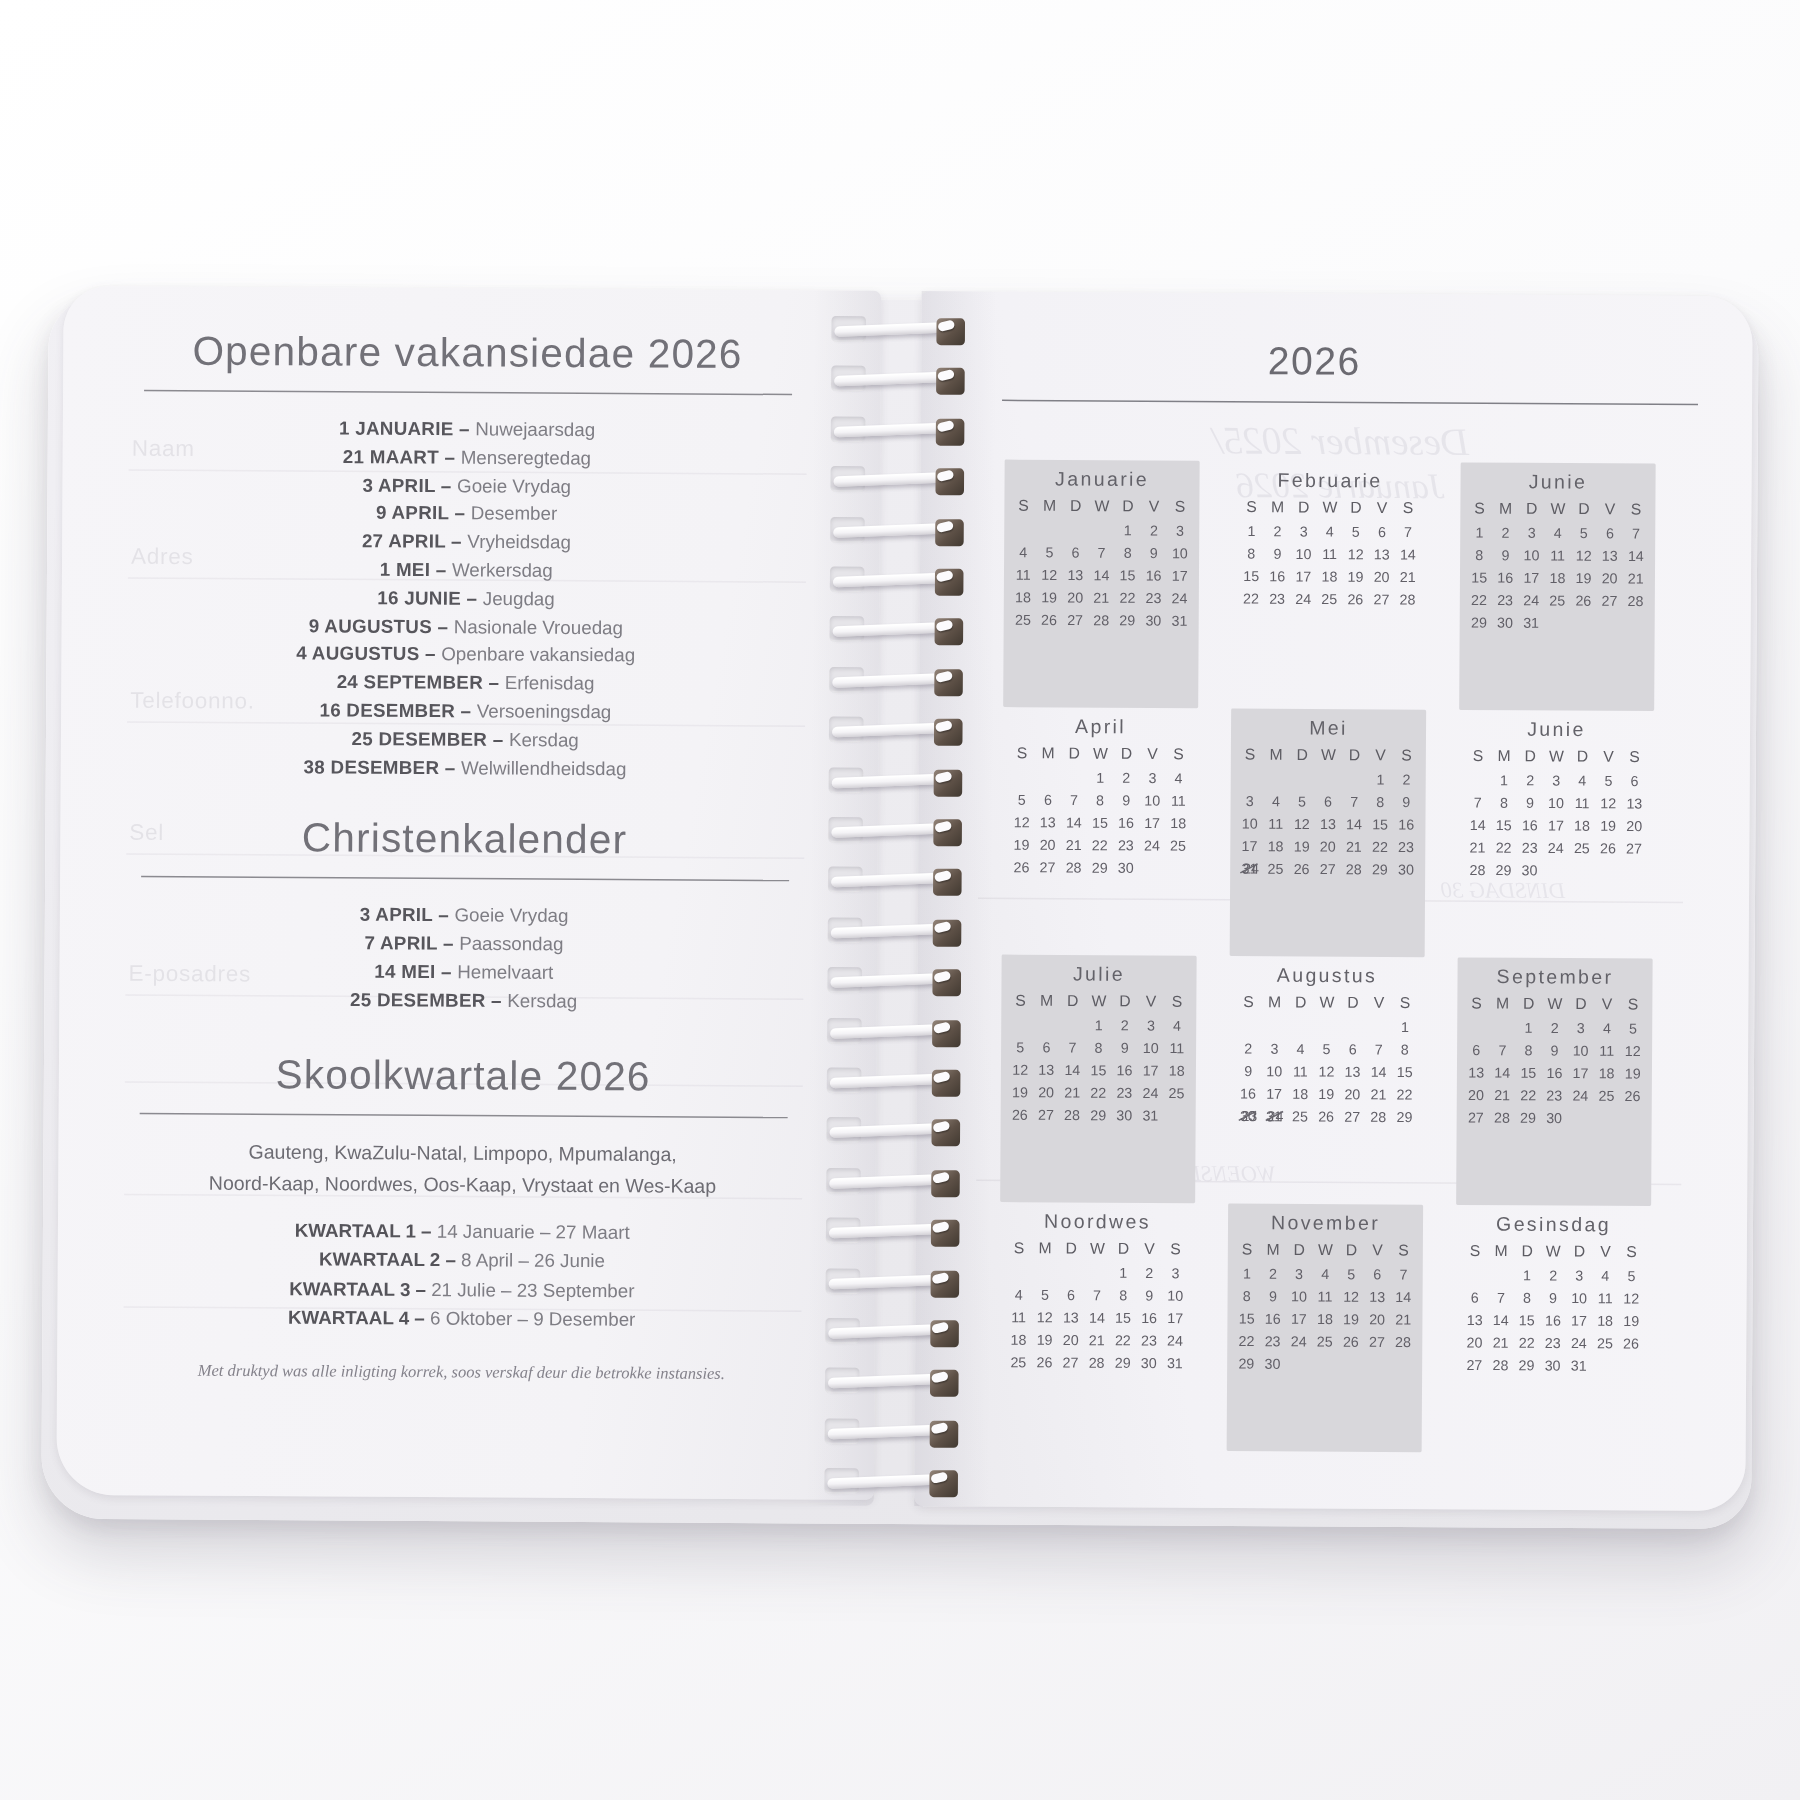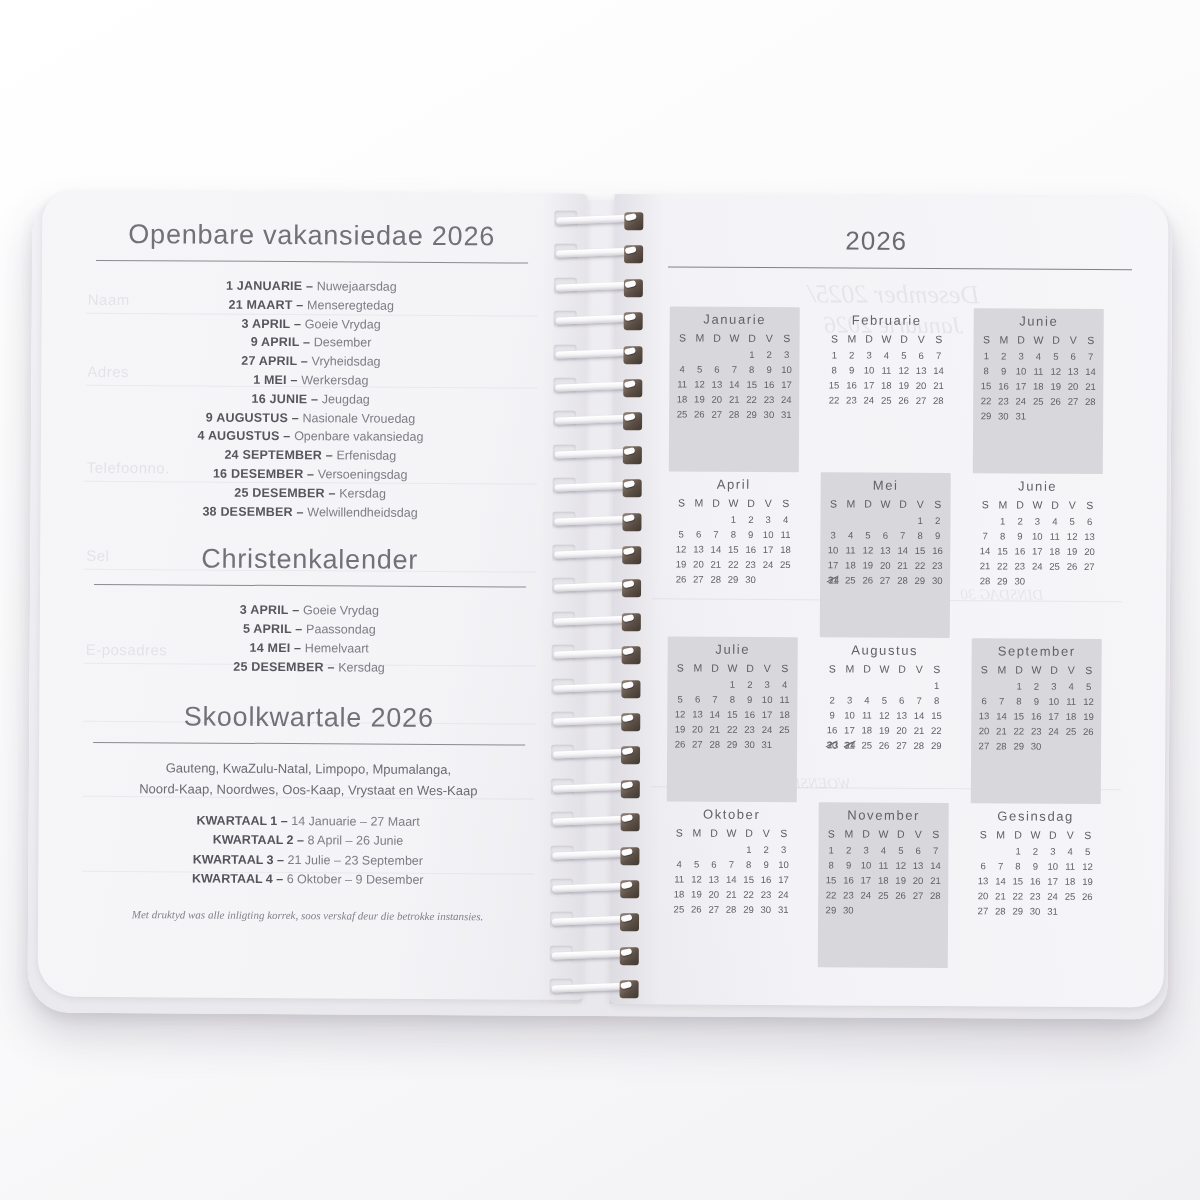--- a/index.html
+++ b/index.html
@@ -134,21 +134,21 @@
             <div><span class="date">24 SEPTEMBER – </span><span class="desc">Erfenisdag</span></div>
             <div><span class="date">16 DESEMBER – </span><span class="desc">Versoeningsdag</span></div>
             <div><span class="date">25 DESEMBER – </span><span class="desc">Kersdag</span></div>
             <div><span class="date">38 DESEMBER – </span><span class="desc">Welwillendheidsdag</span></div>
           </div>
 
         <h1 class="sec-title mt1">Christenkalender</h1>
         <div class="rule w1"></div>
         <div class="list" id="christian-list">
             <div><span class="date">3 APRIL – </span><span class="desc">Goeie Vrydag</span></div>
-            <div><span class="date">5 APRIL – </span><span class="desc">Paassondag</span></div>
+            <div><span class="date">7 APRIL – </span><span class="desc">Paassondag</span></div>
             <div><span class="date">14 MEI – </span><span class="desc">Hemelvaart</span></div>
             <div><span class="date">25 DESEMBER – </span><span class="desc">Kersdag</span></div>
           </div>
 
         <h1 class="sec-title mt2">Skoolkwartale 2026</h1>
         <div class="rule w1"></div>
         <div class="provinces">Gauteng, KwaZulu-Natal, Limpopo, Mpumalanga,</div>
         <div class="provinces">Noord-Kaap, Noordwes, Oos-Kaap, Vrystaat en Wes-Kaap</div>
         <div class="terms" id="terms-list">
             <div><span class="date">KWARTAAL 1 – </span><span class="desc">14 Januarie – 27 Maart</span></div>
@@ -683,21 +683,21 @@
               <span>27</span>
               <span>28</span>
               <span>29</span>
               <span>30</span>
               <span></span>
               <span></span>
               <span></span>
             </div>
           </div>
           <div class="month">
-            <div class="m-title">Oktober</div>
+            <div class="m-title">Noordwes</div>
             <div class="m-row m-head">
               <span>S</span>
               <span>M</span>
               <span>D</span>
               <span>W</span>
               <span>D</span>
               <span>V</span>
               <span>S</span>
             </div>
             <div class="m-row m-days">

